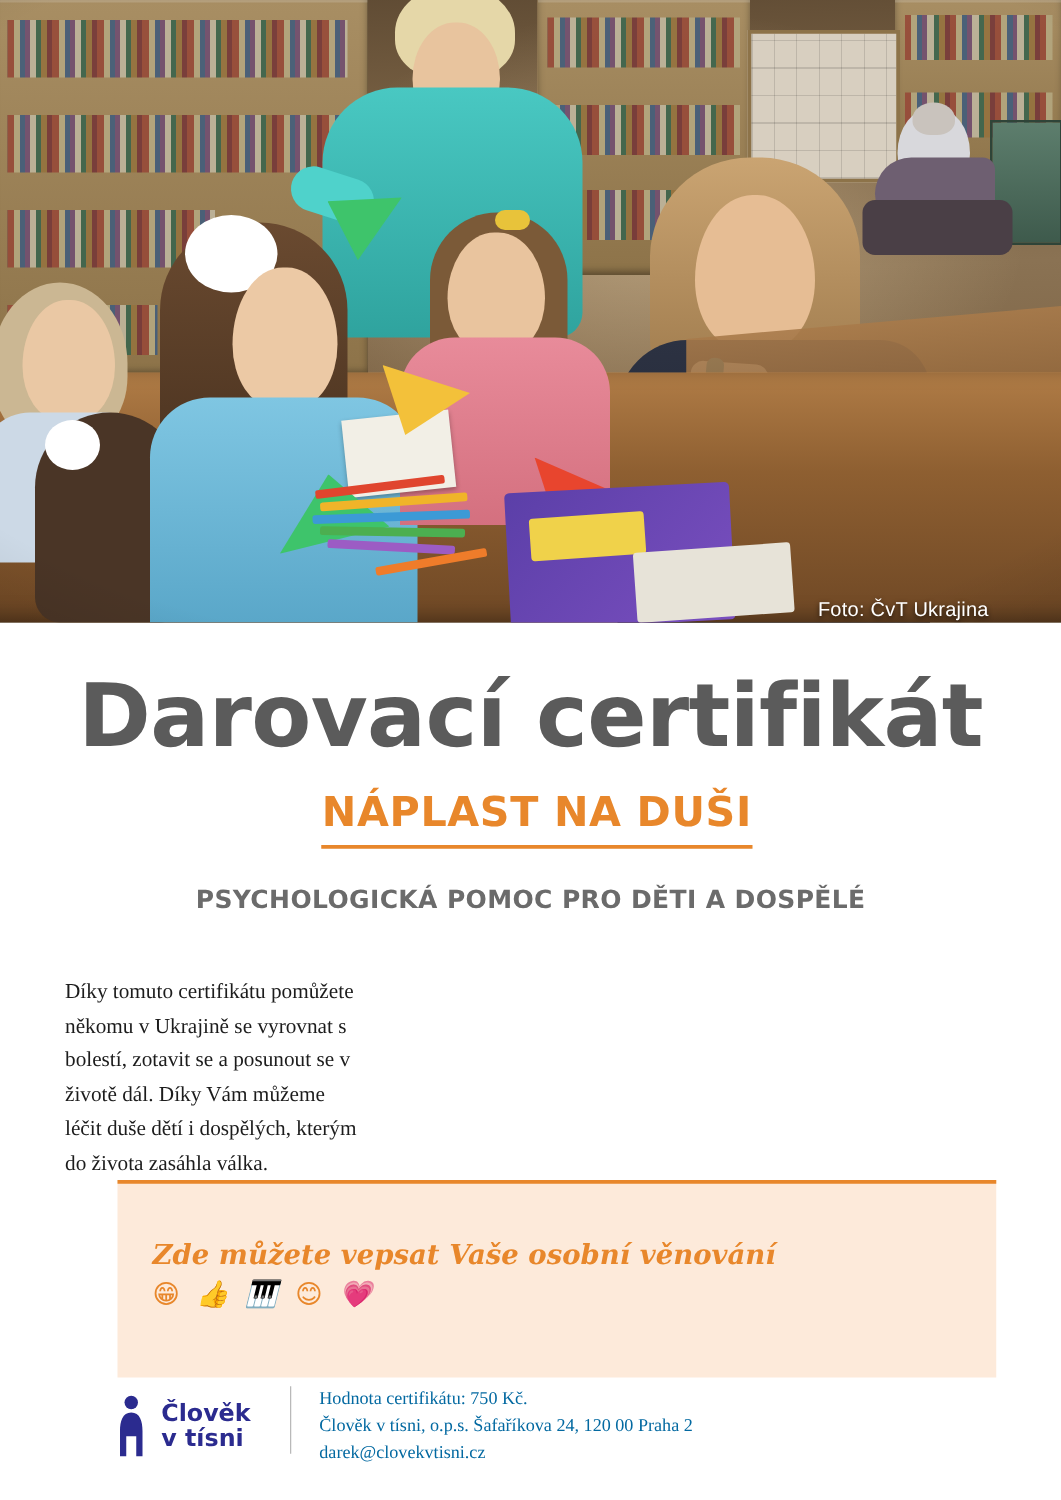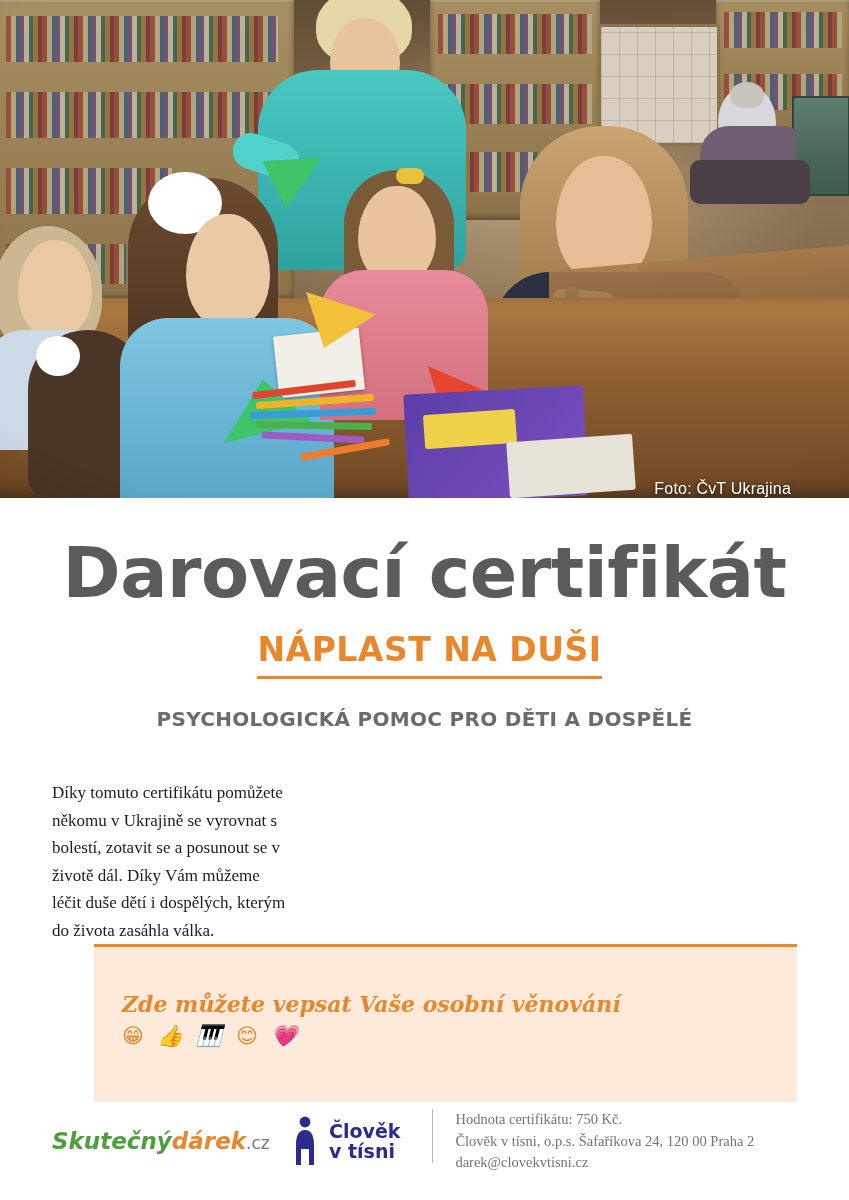--- a/index.html
+++ b/index.html
@@ -223,21 +223,21 @@
     width: 1px;
     align-self: stretch;
     background: #b9b9b9;
     margin: 0 22px 0 32px;
     height: 54px;
   }
   .footer-info {
     font-family: "Liberation Serif", serif;
     font-size: 14.5px;
     line-height: 1.5;
-    color: #737373;
+    color: #0369a1;
   }
 </style>
 </head>
 <body>
 
 <div class="photo">
   <div class="photo-bg"></div>
 
   <div class="shelf-block" style="left:-6px; top:0; width:300px; height:300px;"></div>
   <div class="shelf-books" style="left:6px; top:16px; width:272px; height:46px;"></div>
@@ -336,23 +336,20 @@
       <div class="note-text">
         <span>Zde můžete vepsat Vaše osobní věnování</span>
         <span class="note-emojis">😁 👍 🎹 😊 💗</span>
       </div>
     </div>
   </div>
 </div>
 
 <div class="footer">
 
-  <div class="brand-gift">
-    <span class="s1">Skutečný</span><span class="s2">dárek</span><span class="s3">.cz</span>
-  </div>
 
   <div class="brand-pin">
     <svg class="pin-icon" viewBox="0 0 30 52">
       <circle cx="15" cy="7" r="5.4" fill="#2b2b8f"></circle>
       <path d="M15 15 C8 15 6 22 6 30 L6 50 L11 50 L11 34 L19 34 L19 50 L24 50 L24 30 C24 22 22 15 15 15 Z" fill="#2b2b8f"></path>
     </svg>
     <div class="pin-label">
       <span>Člověk</span><br>
       <span>v tísni</span>
     </div>

